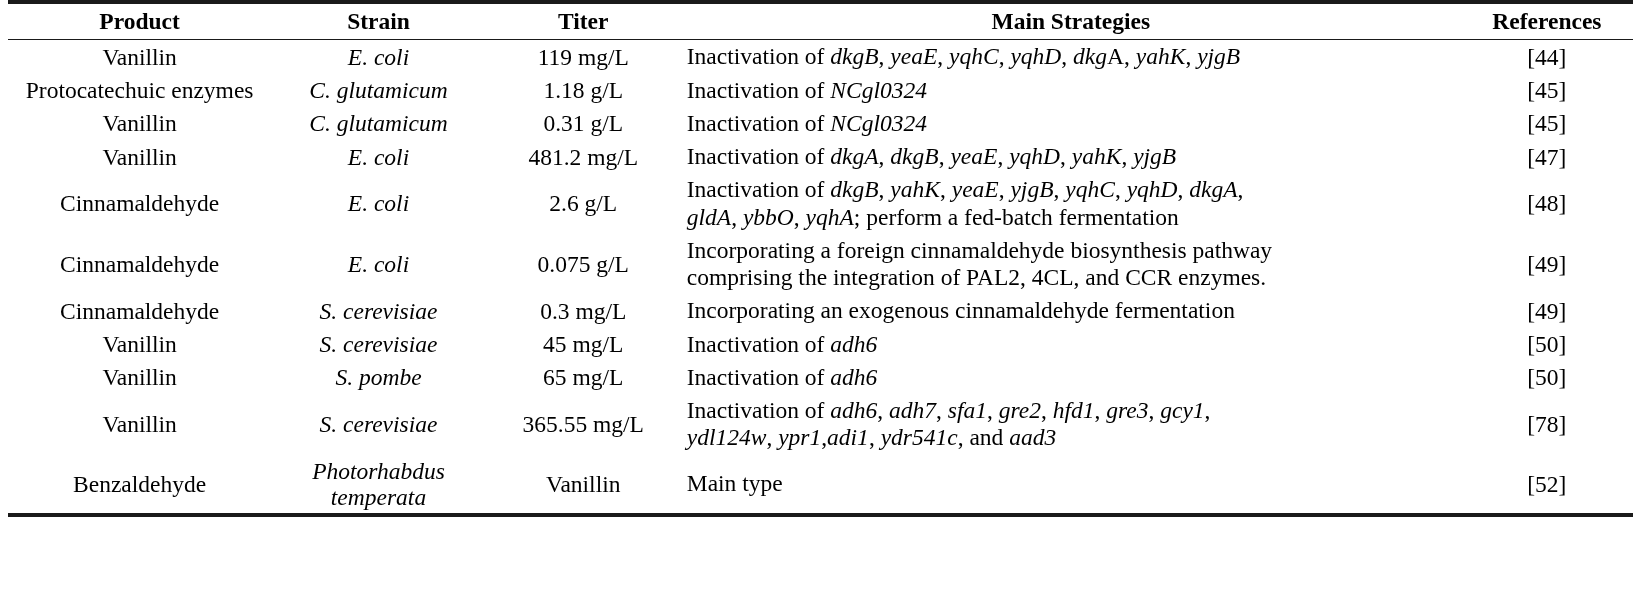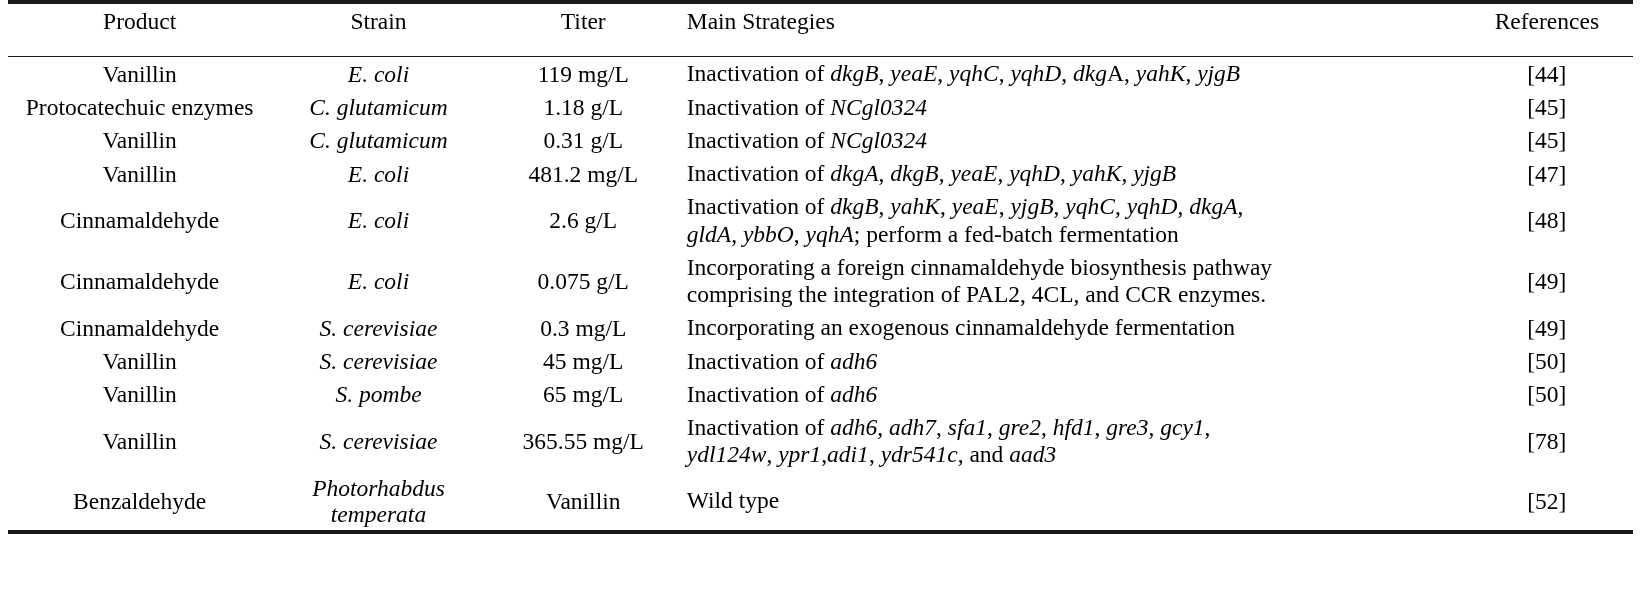--- a/index.html
+++ b/index.html
@@ -32,24 +32,24 @@
     vertical-align: middle;
     border: none;
   }
   
   thead tr.top-rule th {
     border-top: 4px solid #1a1a1a;
   }
   
   thead tr.header-row th {
     border-bottom: 1.6px solid #1a1a1a;
-    font-weight: normal;
+    font-weight: bold;
     text-align: center;
     padding-top: 4px;
-    padding-bottom: 22px;
+    padding-bottom: 5px;
   }
   tbody tr td {
     border-bottom: 1.2px solid #2b2b2b;
   }
   tbody tr.last-row td {
     border-bottom: 4px solid #1a1a1a;
   }
   .col-product   { width: 16.2%; text-align: center; }
   .col-strain    { width: 13.2%; text-align: center; font-style: italic; }
   .col-titer     { width: 12.0%; text-align: center; }
@@ -71,21 +71,21 @@
         <th class="col-product" style="padding:0;height:0;"></th>
         <th class="col-strain" style="padding:0;height:0;"></th>
         <th class="col-titer" style="padding:0;height:0;"></th>
         <th class="col-strategy" style="padding:0;height:0;"></th>
         <th class="col-reference" style="padding:0;height:0;"></th>
       </tr>
       <tr class="header-row">
         <th class="col-product">Product</th>
         <th class="col-strain">Strain</th>
         <th class="col-titer">Titer</th>
-        <th class="col-strategy" style="text-align:left;">Main Strategies</th>
+        <th class="col-strategy" style="text-align:center;">Main Strategies</th>
         <th class="col-reference">References</th>
       </tr>
     </thead>
     <tbody id="table-body">
         <tr>
           <td class="col-product">Vanillin</td>
           <td class="col-strain">E. coli</td>
           <td class="col-titer">119 mg/L</td>
           <td class="col-strategy cell-two-line">Inactivation of <em class="g">dkgB</em>, <em class="g">yeaE</em>, <em class="g">yqhC</em>, <em class="g">yqhD</em>, <em class="g">dkg</em>A, <em class="g">yahK</em>, <em class="g">yjgB</em></td>
           <td class="col-reference">[44]</td>
@@ -150,18 +150,18 @@
           <td class="col-product">Vanillin</td>
           <td class="col-strain">S. cerevisiae</td>
           <td class="col-titer">365.55 mg/L</td>
           <td class="col-strategy cell-two-line">Inactivation of <em class="g">adh6</em>, <em class="g">adh7</em>, <em class="g">sfa1</em>, <em class="g">gre2</em>, <em class="g">hfd1</em>, <em class="g">gre3</em>, <em class="g">gcy1</em>,<br><em class="g">ydl124w</em>, <em class="g">ypr1</em>,<em class="g">adi1</em>, <em class="g">ydr541c</em>, and <em class="g">aad3</em></td>
           <td class="col-reference">[78]</td>
         </tr>
         <tr class="last-row">
           <td class="col-product">Benzaldehyde</td>
           <td class="col-strain">Photorhabdus temperata</td>
           <td class="col-titer">Vanillin</td>
-          <td class="col-strategy cell-two-line">Wild type</td>
+          <td class="col-strategy cell-two-line">Main type</td>
           <td class="col-reference">[52]</td>
         </tr>
       </tbody>
   </table>
 </div>
 
 </body></html>

